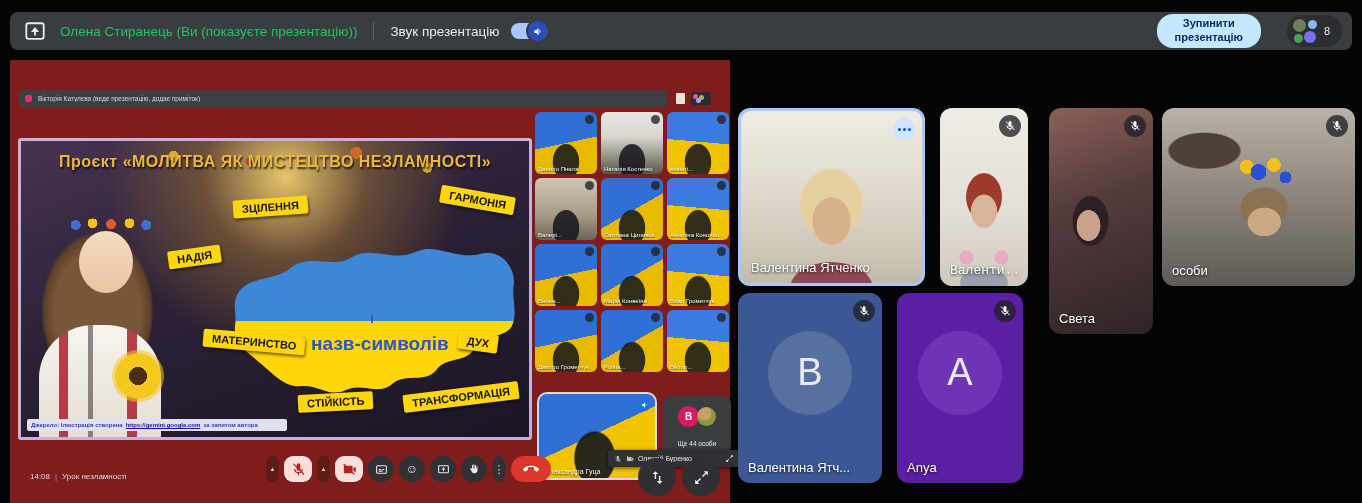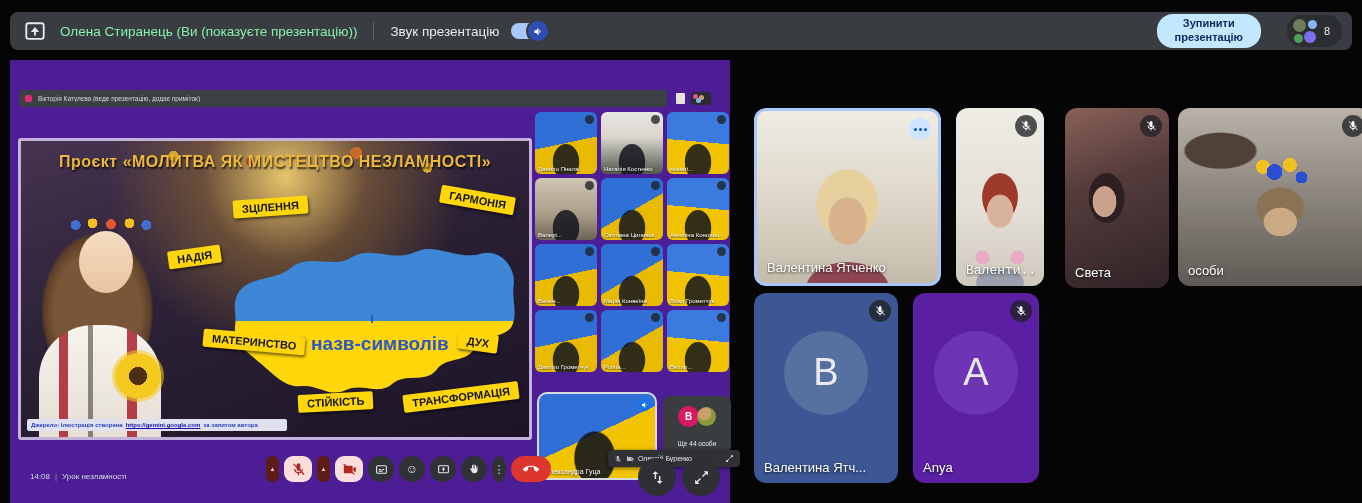--- a/index.html
+++ b/index.html
@@ -5,21 +5,21 @@
   * { margin:0; padding:0; box-sizing:border-box; }
   html,body { width:1362px; height:503px; background:#000; overflow:hidden;
               font-family:"Liberation Sans", sans-serif; }
   .canvas { position:relative; width:1362px; height:503px; background:#050505; }
 
   
   .topbar { position:absolute; left:10px; top:12px; width:1342px; height:38px;
             background:#393c40; border-radius:8px; display:flex; align-items:center;
             padding:0 10px 0 14px; color:#e8eaed; }
   .present-icon { display:flex; margin-right:14px; }
-  .tb-title { font-size:13.5px; color:#86efac; white-space:nowrap; }
+  .tb-title { font-size:13.5px; color:#22c55e; white-space:nowrap; }
   .tb-divider { width:1px; height:18px; background:#5f6368; margin:0 16px; }
   .tb-sound { font-size:13.5px; }
   .toggle { position:relative; width:36px; height:16px; border-radius:9px; background:#a8c7fa;
             margin-left:12px; cursor:pointer; flex:none; }
   .toggle .knob { position:absolute; right:-1px; top:-2px; width:20px; height:20px;
                   border-radius:50%; background:#2d4db5; display:flex; align-items:center;
                   justify-content:center; box-shadow:0 0 0 2px #393c40; }
   .tb-spacer { flex:1; }
   .stop-btn { border:none; background:#c2e7ff; color:#06285e; border-radius:16px;
               padding:3px 18px; font-size:11px; line-height:1.25; font-weight:bold;
@@ -29,21 +29,21 @@
                  border-radius:15px; padding:4px 12px 4px 6px; cursor:pointer; }
   .pp-avatars { position:relative; width:24px; height:24px; flex:none; }
   .pa { position:absolute; border-radius:50%; }
   .pa.a1 { left:0; top:0; width:13px; height:13px; background:#6c7f5a; }
   .pa.a2 { right:0; top:1px; width:9px; height:9px; background:#8ab4f8; }
   .pa.a3 { left:1px; bottom:0; width:9px; height:9px; background:#4d9e57; }
   .pa.a4 { right:1px; bottom:0; width:12px; height:12px; background:#7a6ff0; }
   .pp-count { font-size:11px; color:#e8eaed; }
 
   
-  .stage { position:absolute; left:10px; top:60px; width:720px; height:443px; background:#4c1d95; }
+  .stage { position:absolute; left:10px; top:60px; width:720px; height:443px; background:#7f1d1d; }
 
   .presenter-bar { position:absolute; left:9px; top:30px; width:648px; height:17px;
                    background:#3c4043; border-radius:3px; display:flex; align-items:center;
                    padding:0 6px; gap:6px; }
   .pb-dot { width:7px; height:7px; border-radius:2px; background:#e52a72; flex:none; }
   .pb-text { font-size:6.5px; color:#d5d8dc; white-space:nowrap; overflow:hidden; }
   .pb-icons { position:absolute; left:666px; top:30px; height:17px; display:flex;
               align-items:center; gap:6px; }
   .pb-doc { width:9px; height:11px; background:#e8e3da; border-radius:1px; }
   .pb-cluster { position:relative; width:20px; height:13px; background:#2a2c2f; border-radius:3px; }
@@ -166,21 +166,21 @@
   .graybtn.smiley { font-size:12px; }
   .graybtn.dots { width:14px; font-size:11px; }
   .endbtn { width:40px; height:26px; background:#dc362e; border-radius:13px; }
 
   .overlay-btns { position:absolute; left:628px; top:398px; display:flex; gap:6px; }
   .obtn { width:38px; height:38px; border-radius:50%; background:#2f3033; border:none;
           display:flex; align-items:center; justify-content:center; cursor:pointer; }
 
   
   .pgrid { position:absolute; left:738px; top:108px; width:624px; height:375px; }
-  .ptile { position:absolute; border-radius:12px; overflow:hidden; cursor:pointer;margin-left:16px; }
+  .ptile { position:absolute; border-radius:12px; overflow:hidden; cursor:pointer; }
   .pname { position:absolute; left:10px; bottom:8px; right:8px; font-size:13px; color:#fff;
            white-space:nowrap; overflow:hidden; text-shadow:0 1px 3px rgba(0,0,0,.8); }
   .micbadge { position:absolute; top:7px; right:7px; width:22px; height:22px; border-radius:50%;
               background:rgba(32,33,36,.78); display:flex; align-items:center; justify-content:center; }
   .menubadge { position:absolute; top:7px; right:7px; width:22px; height:22px; border-radius:50%;
                background:#cfe4ff; display:flex; align-items:center; justify-content:center;
                gap:2px; cursor:pointer; }
   .menubadge i { width:3px; height:3px; border-radius:50%; background:#0b57d0; }
 
   .t1 { left:0; top:0; width:187px; height:178px; border:3px solid #a8c7fa;
@@ -190,21 +190,21 @@
           radial-gradient(ellipse 52px 58px at 50% 54%, #e6d19e 0 58%, transparent 61%),
           linear-gradient(180deg,#efece3 0%,#ddd6c8 55%,#c3bbaa 100%); }
   .t2 { left:202px; top:0; width:88px; height:178px;
         background:
           radial-gradient(circle 7px at 30% 84%, #e8aac6 0 99%, transparent 100%),
           radial-gradient(circle 7px at 70% 84%, #e8aac6 0 99%, transparent 100%),
           radial-gradient(ellipse 22px 28px at 50% 58%, #d9b49c 0 58%, transparent 61%),
           radial-gradient(ellipse 30px 40px at 50% 50%, #9e3a2c 0 58%, transparent 61%),
           radial-gradient(ellipse 40px 24px at 50% 98%, #9aa0ac 0 58%, transparent 61%),
           linear-gradient(180deg,#efece6 0%,#e3ded6 60%,#cfc8bd 100%); font-family: Liberation Mono, monospace; }
-  .t3 { left:311px; top:0; width:104px; height:180px;
+  .t3 { left:311px; top:0; width:104px; height:226px;
         background:
           radial-gradient(ellipse 20px 26px at 38% 52%, #caa28c 0 58%, transparent 61%),
           radial-gradient(ellipse 30px 42px at 40% 50%, #2e2022 0 58%, transparent 61%),
           linear-gradient(160deg,#8a6058 0%,#553c3c 40%,#2f2326 100%); }
   .t4 { left:424px; top:0; width:193px; height:178px;
         background:
           radial-gradient(circle 8px at 50% 36%, #2b4fd4 0 99%, transparent 100%),
           radial-gradient(circle 7px at 58% 32%, #f2c11d 0 99%, transparent 100%),
           radial-gradient(circle 7px at 44% 33%, #f2c11d 0 99%, transparent 100%),
           radial-gradient(circle 6px at 64% 39%, #2b4fd4 0 99%, transparent 100%),

